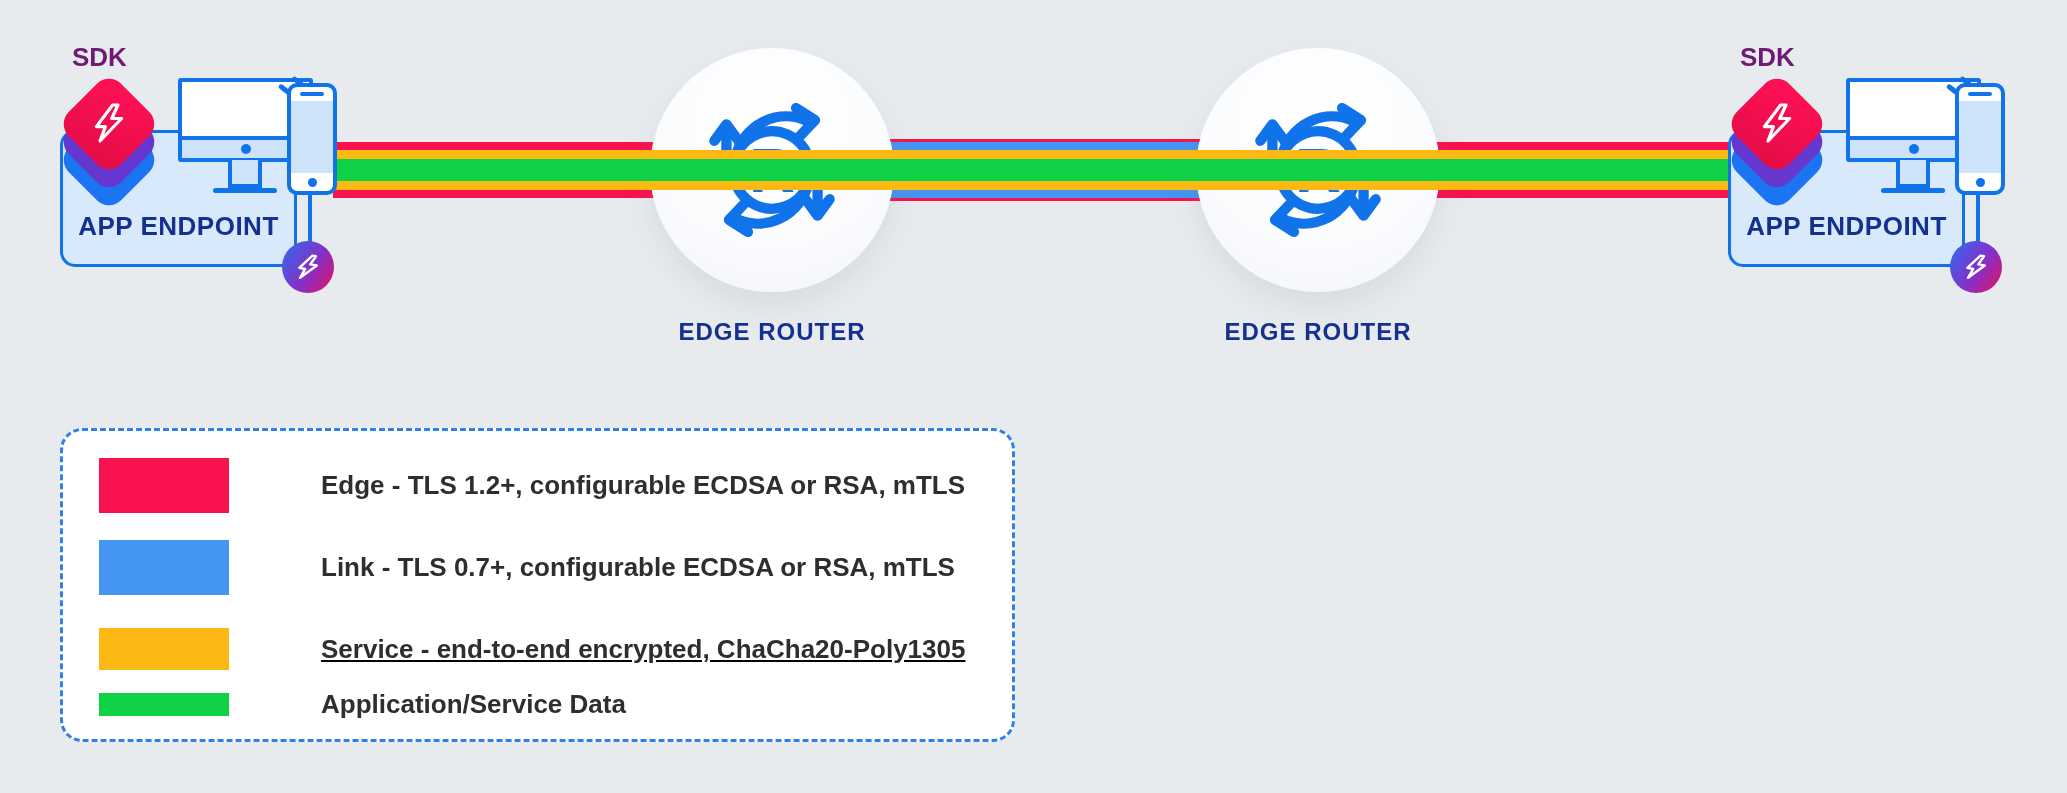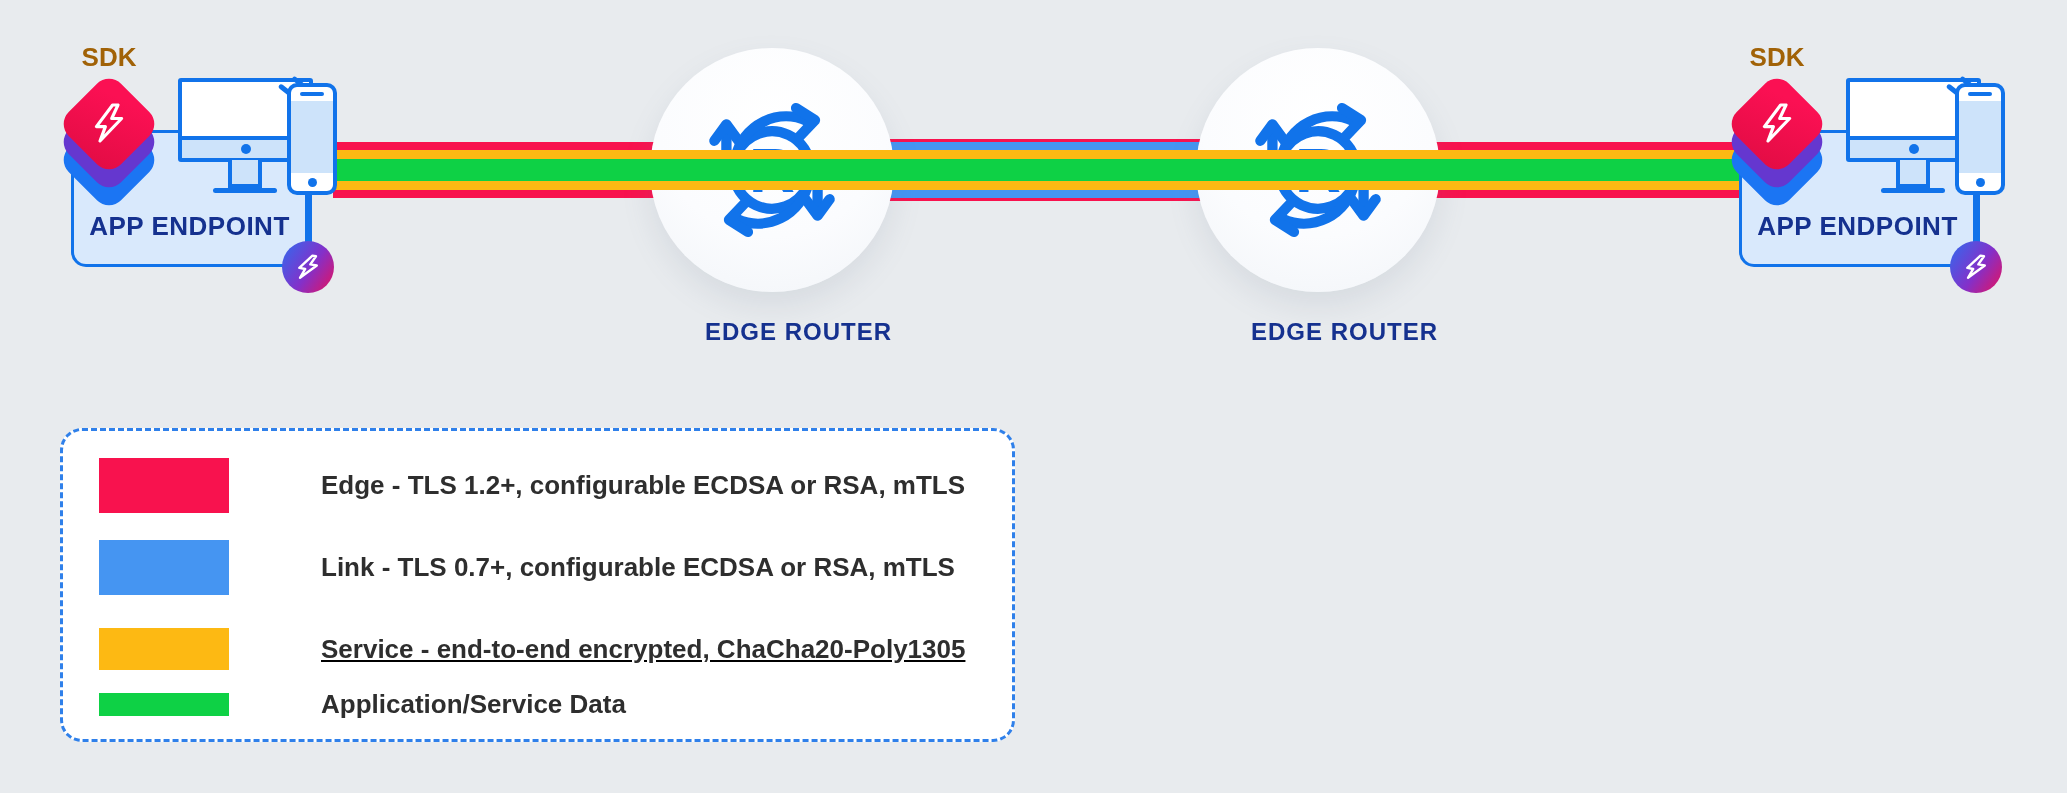--- a/index.html
+++ b/index.html
@@ -24,31 +24,31 @@
 
   
   .router-circle{
     position:absolute;width:244px;height:244px;border-radius:50%;z-index:2;
     background:radial-gradient(circle at 50% 30%, #ffffff 0%, #fbfcfe 55%, #f1f4f8 100%);
     box-shadow:0 14px 30px rgba(110,125,150,.14);
     display:flex;align-items:center;justify-content:center;
   }
   .router-circle svg{width:172px;height:172px;}
   .router-label{
-    position:absolute;top:318px;width:240px;text-align:right;z-index:2;
+    position:absolute;top:318px;width:240px;text-align:center;z-index:2;
     color:#15318f;font-size:24px;font-weight:600;letter-spacing:1px;
   }
 
   
   .ep{position:absolute;top:0;left:0;width:420px;height:310px;z-index:5;}
   .ep.right{left:1668px;}
-  .sdk-label{position:absolute;left:72px;top:42px;width:74px;text-align:center;
-    color:#a16207;font-size:26px;font-weight:600;}
+  .sdk-label{position:absolute;left:72px;top:42px;width:74px;
+    color:#701a75;font-size:26px;font-weight:600;}
   .ep-box{
-    position:absolute;left:71px;top:130px;width:237px;height:137px;
+    position:absolute;left:60px;top:130px;width:237px;height:137px;
     background:#d9e9fc;border:3px solid #1173ea;border-radius:15px;box-sizing:border-box;
   }
   .ep-box-label{
     position:absolute;left:0;right:0;bottom:22px;text-align:center;
     color:#15318f;font-size:26px;font-weight:600;letter-spacing:.5px;
   }
   .diamond{position:absolute;width:74px;height:74px;border-radius:17px;transform:rotate(45deg);}
   .d-blue{left:72px;top:123px;background:#1b75f3;}
   .d-purple{left:72px;top:105px;background:#6537cf;}
   .d-red{left:72px;top:87px;background:linear-gradient(160deg,#fb1053 20%,#e20c44 100%);}

